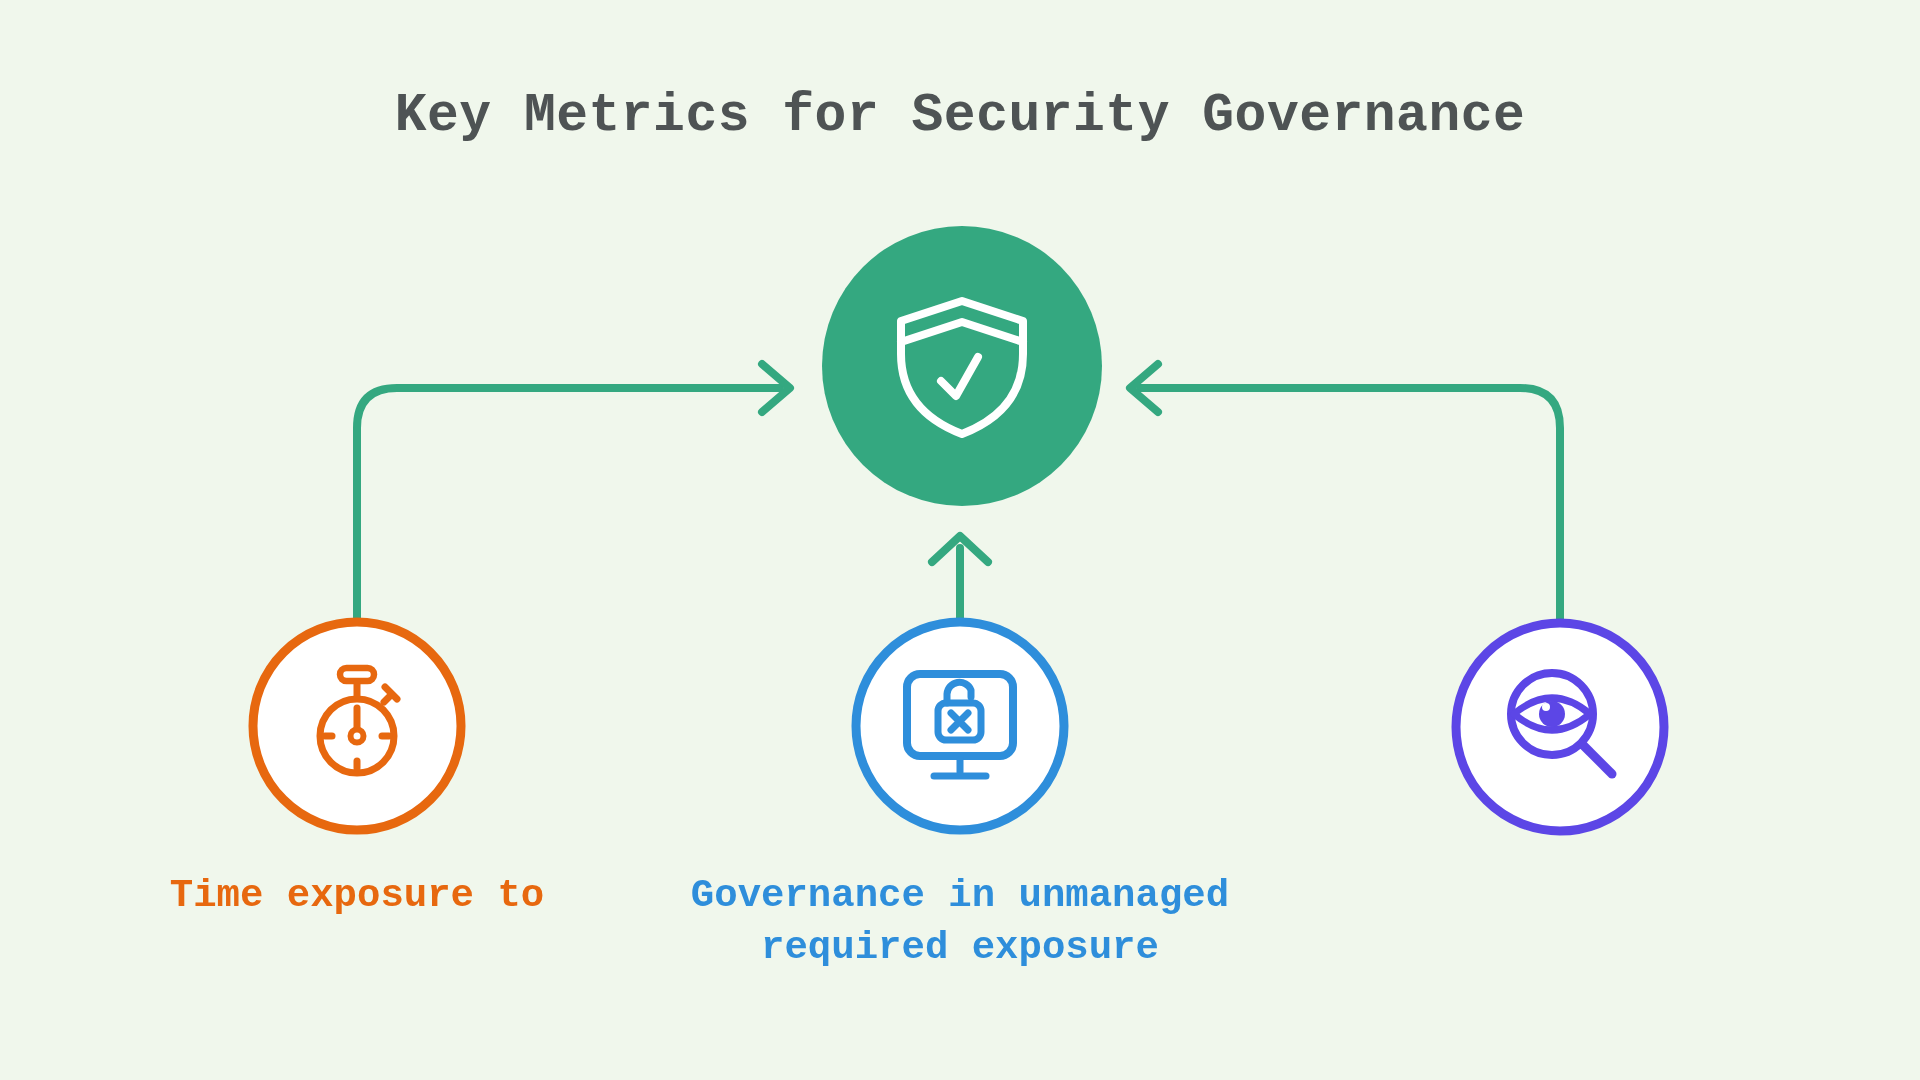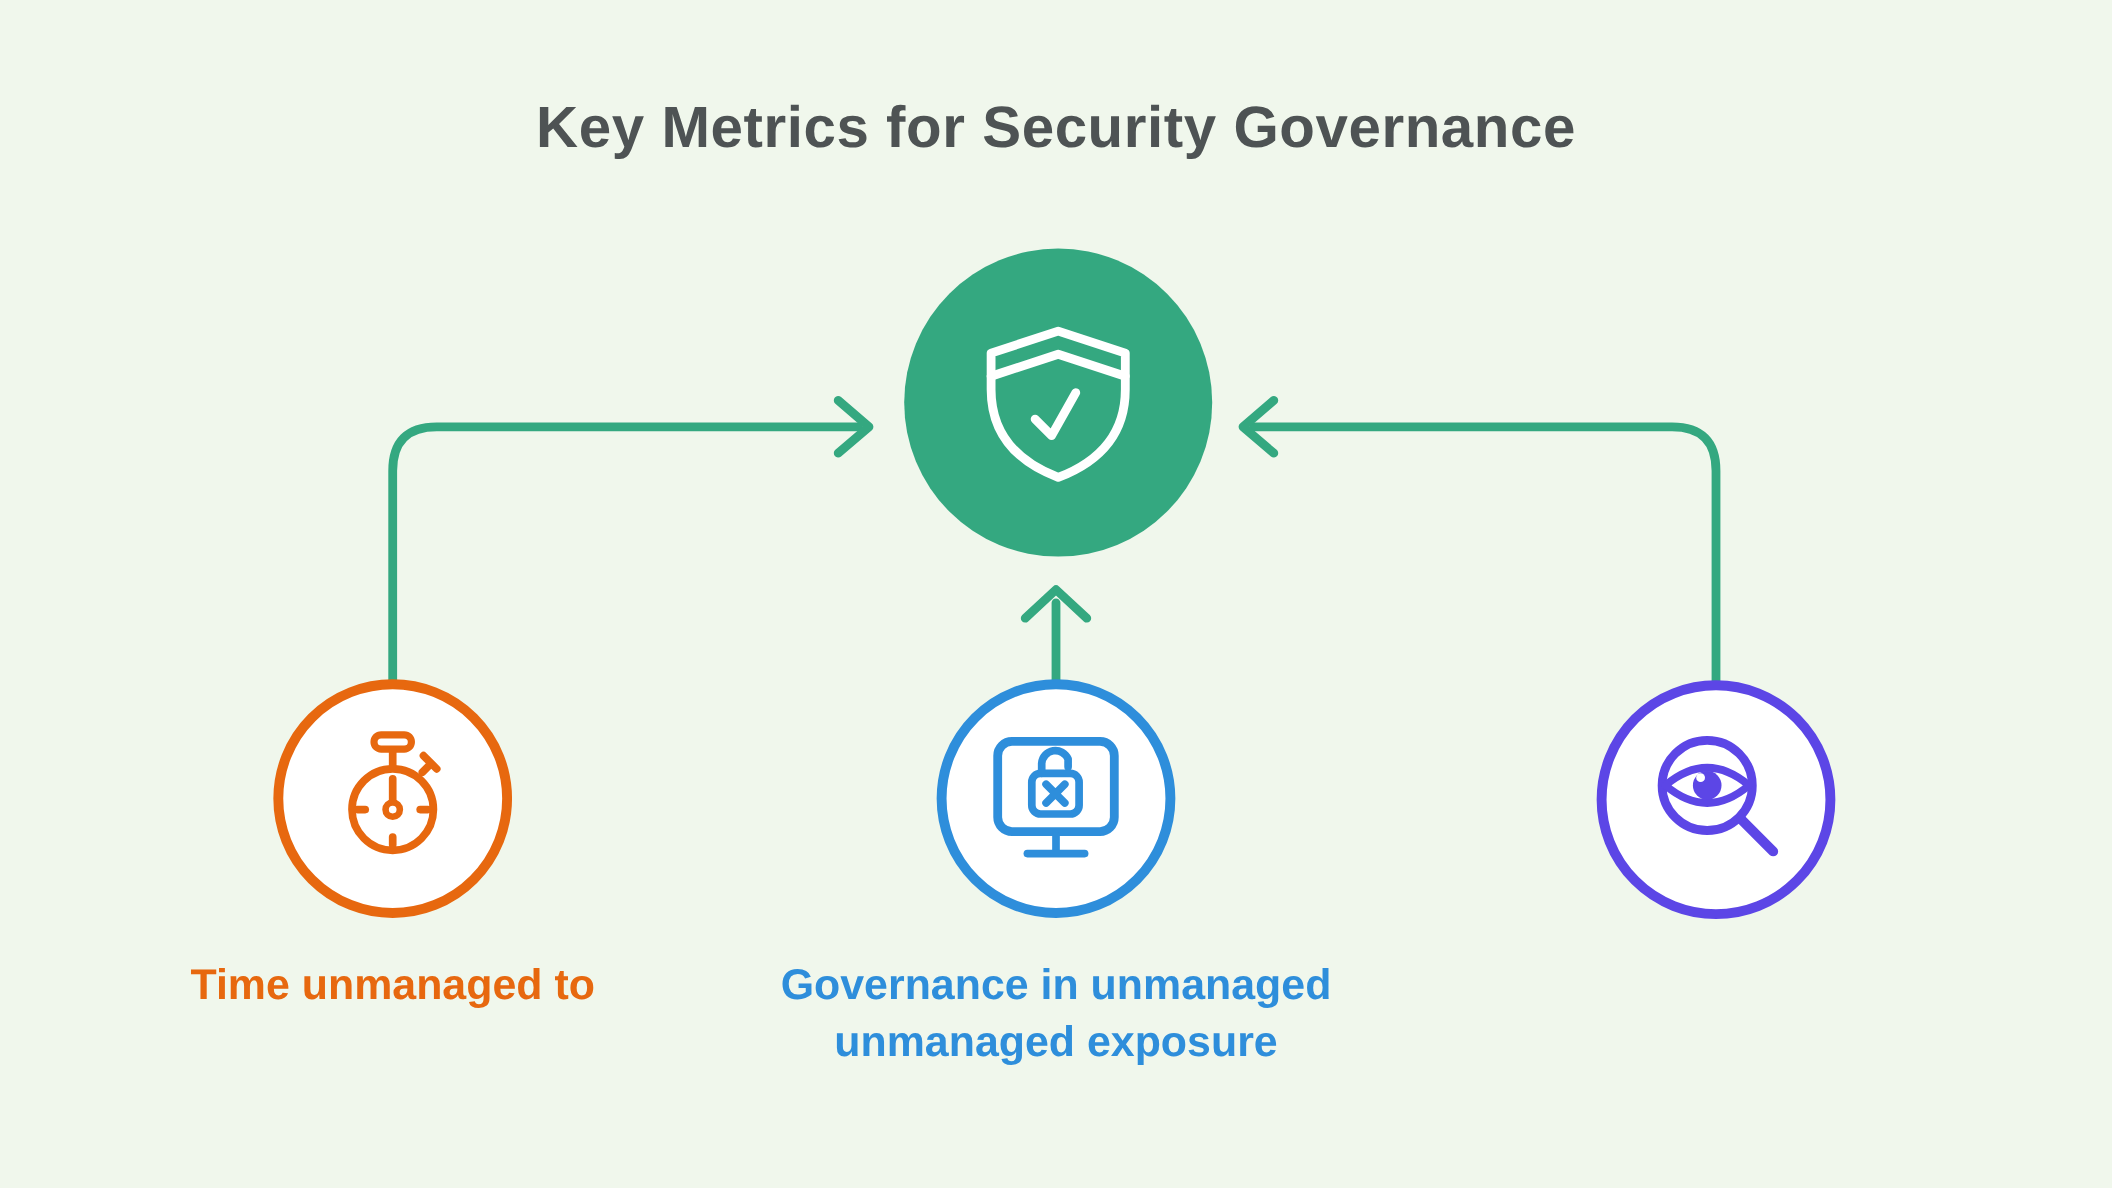--- a/index.html
+++ b/index.html
@@ -1,21 +1,21 @@
 <!DOCTYPE html>
 <html><head>
 <meta charset="utf-8">
 <style>
   html,body{margin:0;padding:0;}
   body{
     width:1920px;height:1080px;overflow:hidden;
     background:#f0f7ec;
     font-family:"Liberation Sans", sans-serif;
   }
-  .canvas{position:relative;width:1776px;height:1080px;background:#f0f7ec;}
+  .canvas{position:relative;width:1776px;height:1080px;background:#f0f7ec;font-family:Liberation Mono, monospace;}
   .title{
     position:absolute;left:0;top:86px;width:1920px;
     text-align:center;font-size:53px;font-weight:bold;color:#4e5354;
     letter-spacing:0.5px;
   }
   .diagram-svg{position:absolute;left:0;top:0;}
   .node-label{
     position:absolute;width:640px;top:870px;
     text-align:center;font-size:39px;font-weight:bold;line-height:52px;
   }
@@ -84,22 +84,22 @@
         <circle cx="1552" cy="714" r="41" stroke-width="8"></circle>
         <path d="M 1583 745 L 1612 774" stroke-width="9"></path>
         <path d="M 1514 714 Q 1552 682 1590 714 Q 1552 746 1514 714 Z"></path>
         <circle cx="1552" cy="714" r="13" stroke="none" fill="#5c46e6"></circle>
         <circle cx="1546" cy="707" r="4" fill="#ffffff" stroke="none"></circle>
       </g>
     </g>
   </svg>
 
   <div class="node-label label-revoke" style="color: rgb(231, 104, 15);">
-    <div>Time unmanaged to</div>
+    <div>Time exposure to</div>
   </div>
 
   <div class="node-label label-endpoint" style="color: rgb(46, 142, 219);">
     <div>Governance in unmanaged</div>
-    <div>unmanaged exposure</div>
+    <div>required exposure</div>
   </div>
 
 
 </div>
 
 </body></html>

